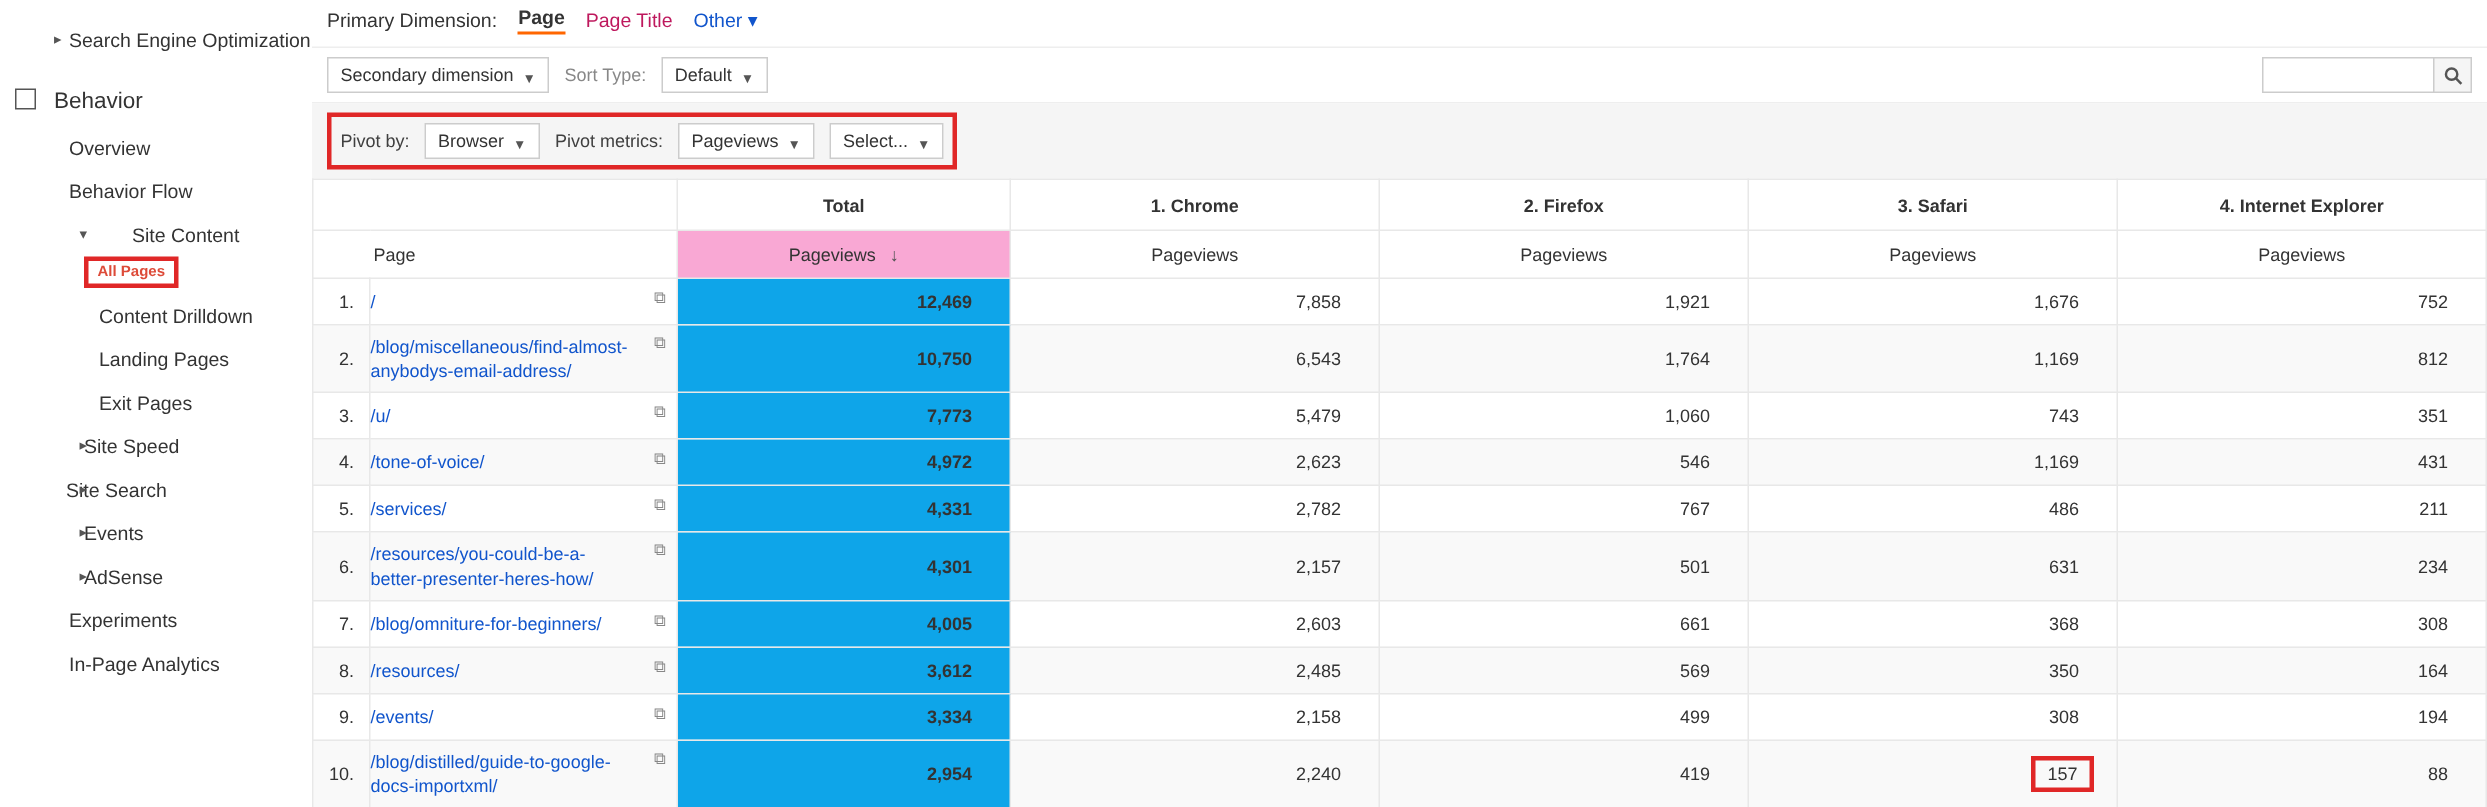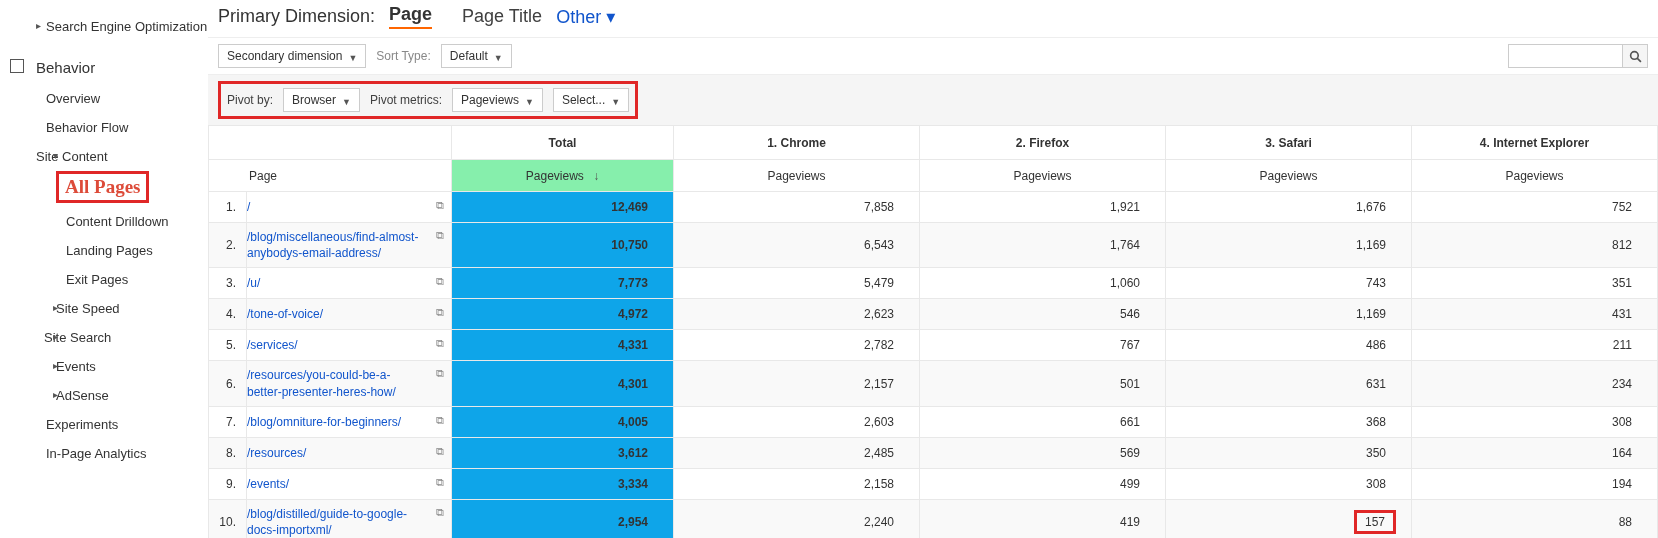--- a/index.html
+++ b/index.html
@@ -13,26 +13,26 @@
   .nav-item.collapsed::before { content: "▸"; position: absolute; left: 36px; top: 8px; font-size: 10px; color: #555; }
   .nav-item.expanded::before { content: "▾"; position: absolute; left: 36px; top: 8px; font-size: 10px; color: #555; }
   .nav-item.indent2 { padding-left: 63px; }
   .nav-item.indent2.collapsed::before { left: 53px; }
   .nav-item.indent2.expanded::before { left: 53px; }
   .nav-section { padding: 8px 0 8px 36px; font-size: 15px; color: #333; position: relative; }
   .nav-section .sec-icon { position: absolute; left: 10px; top: 8px; width: 14px; height: 14px; border: 1.5px solid #555; }
   .nav-sub { padding: 7px 0 7px 66px; font-size: 13px; color: #333; cursor: pointer; }
   .nav-sub.active { color: #dd4b39; }
   .highlight-box { border: 3px solid #e02727; display: inline-block; padding: 2px 6px; margin-left: 56px; margin-bottom: 4px; }
-  .highlight-box .nav-sub { padding: 0; margin: 0; font-weight: bold; font-size: 19px; font-family: Liberation Serif, serif; }
+  .highlight-box .nav-sub { padding: 0; margin: 0; font-weight: bold; font-size: 10px; }
 
   
-  .pd-row { padding: 4px 10px 8px 10px; display: flex; align-items: center; gap: 14px; font-size: 18px; }
+  .pd-row { padding: 4px 10px 8px 10px; display: flex; align-items: center; gap: 14px; font-size: 13px; }
   .pd-row .lbl { color: #333; }
-  .pd-row .active-link { color: #404040; cursor: pointer; margin-left: 16px; }
+  .pd-row .active-link { color: #be185d; cursor: pointer; }
   .pd-row .active-tab { color: #333; border-bottom: 2px solid #f60; padding-bottom: 2px; font-weight: bold; }
   .pd-row .other { color: #15c; }
 
   .sec-row { padding: 6px 10px; display: flex; align-items: center; gap: 10px; border-top: 1px solid #eee; border-bottom: 1px solid #eee; background: #fff; }
   .dd { display: inline-flex; align-items: flex-end; gap: 6px; border: 1px solid #ccc; background: #fff; padding: 4px 8px; font-size: 12px; cursor: pointer; }
   .dd .caret { font-size: 9px; color: #555; }
   .sec-row .sortlbl { color: #888; font-size: 12px; }
   .search-group { margin-left: auto; display: flex; align-items: center; }
   .search-input { border: 1px solid #ccc; height: 24px; width: 115px; padding: 2px 6px; }
   .search-btn { border: 1px solid #ccc; height: 24px; width: 26px; background: #f5f5f5; display: flex; align-items: center; justify-content: center; cursor: pointer; margin-left: -1px; }
@@ -41,21 +41,21 @@
   .pivot-row .plbl { color: #404040; font-size: 12px; }
   .annot-pivot { border: 3px solid #e02727; display: inline-flex; align-items: center; gap: 10px; padding: 4px 6px; }
 
   
   table.data { width: 100%; border-collapse: collapse; table-layout: fixed; }
   table.data th, table.data td { border: 1px solid #e8e8e8; padding: 0; font-size: 12px; }
   .hdr1 th { background: #fff; color: #333; font-weight: bold; text-align: center; height: 34px; }
   .hdr2 th { background: #fff; color: #333; font-weight: normal; text-align: center; height: 32px; }
   .hdr2 th.pagecol { text-align: left; padding-left: 40px; }
   .hdr2 th .sorticon { margin-left: 6px; font-size: 12px; color: #555; }
-  .hdr2 th.totalcol { background: #86efac; }
+  .hdr2 th.totalcol { background: #f9a8d4; }
   tbody tr td { height: 31px; }
   tbody tr td.idx { text-align: right; padding-right: 10px; color: #333; width: 38px; }
   tbody tr td.pagecol { color: #15c; }
   tbody tr td.pagecol .cell-inner { display: flex; align-items: flex-start; padding: 6px 0; }
   tbody tr td.pagecol a { color: #15c; text-decoration: none; flex: 1; word-break: break-word; padding-right: 4px; line-height: 1.35; }
   tbody tr td.pagecol .ext { width: 22px; text-align: center; color: #888; cursor: pointer; font-size: 11px; flex-shrink: 0; }
   tbody tr td.num { text-align: right; padding-right: 25px; }
   tbody tr td.num.total { background: #0ea5e9; font-weight: bold; }
   tbody tr.oddrow td:not(.total) { background: #fff; }
   tbody tr.evenrow td:not(.total) { background: #f9f9f9; }
@@ -73,21 +73,21 @@
     <div class="nav-item collapsed">Search Engine Optimization</div>
 
     <div style="height:10px"></div>
     <div class="nav-section">
       <span class="sec-icon"></span>
       <span>Behavior</span>
     </div>
     <div class="nav-item">Overview</div>
     <div class="nav-item">Behavior Flow</div>
 
-    <div class="nav-item indent2 expanded" style="padding-left:36px">Site Content</div>
+    <div class="nav-item indent2 expanded" style="padding-left:88px">Site Content</div>
 
     <div class="highlight-box">
       <div class="nav-sub active">All Pages</div>
     </div>
     <div class="nav-sub">Content Drilldown</div>
     <div class="nav-sub">Landing Pages</div>
     <div class="nav-sub">Exit Pages</div>
 
     <div class="nav-item indent2 collapsed" style="padding-left:56px">Site Speed</div>
     <div class="nav-item indent2 collapsed" style="padding-left:44px">Site Search</div>

